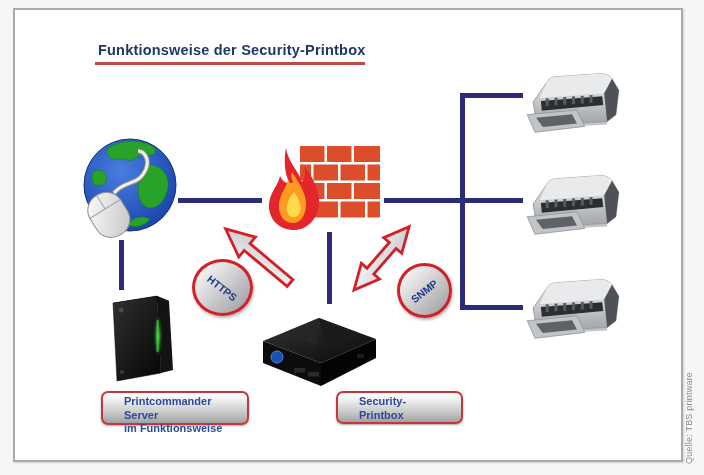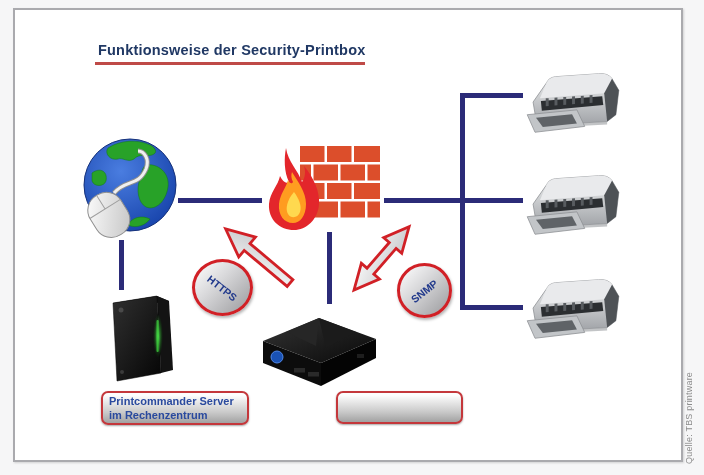--- a/index.html
+++ b/index.html
@@ -35,21 +35,21 @@
   }
   .badge span{font-weight:bold;font-size:10.5px;color:#223a8c;white-space:nowrap;}
   .badge-https{left:192px;top:259px;width:55px;height:51px;}
   .badge-https span{transform:rotate(38deg);}
   .badge-snmp{left:397px;top:263px;width:49px;height:49px;}
   .badge-snmp span{transform:rotate(-38deg);}
   .nodelabel{
     position:absolute;z-index:7;border:2px solid #c4373b;border-radius:7px;
     background:linear-gradient(180deg,#fdfdfd 8%,#c9c9c9 65%,#a2a2a2 100%);
     box-shadow:0 1px 2px rgba(0,0,0,.35);
-    padding:2px 6px;box-sizing:border-box;
+    padding:2px 21px;box-sizing:border-box;
     font-size:11px;font-weight:bold;color:#2a4a9e;line-height:13.5px;
   }
   .label-server{left:101px;top:391px;width:148px;height:34px;}
   .label-printbox{left:336px;top:391px;width:127px;height:33px;}
   .source-note{
     position:absolute;left:684px;top:330px;height:134px;width:14px;z-index:6;
     writing-mode:vertical-rl;transform:rotate(180deg);
     font-size:9px;color:#8c8c8c;letter-spacing:.2px;white-space:nowrap;
   }
   svg{display:block;}
@@ -231,20 +231,21 @@
 
   <div class="badge badge-https">
     <span>HTTPS</span>
   </div>
   <div class="badge badge-snmp">
     <span>SNMP</span>
   </div>
 
   <div class="nodelabel label-server">
     <div>Printcommander Server</div>
-    <div>im Rechenzentrum</div>
+    <div>im Funktionsweise</div>
   </div>
   <div class="nodelabel label-printbox">
+    <div>Security-Printbox</div>
   </div>
 
   <div class="source-note">Quelle: TBS printware</div>
 
 </div>
 
 </body></html>

